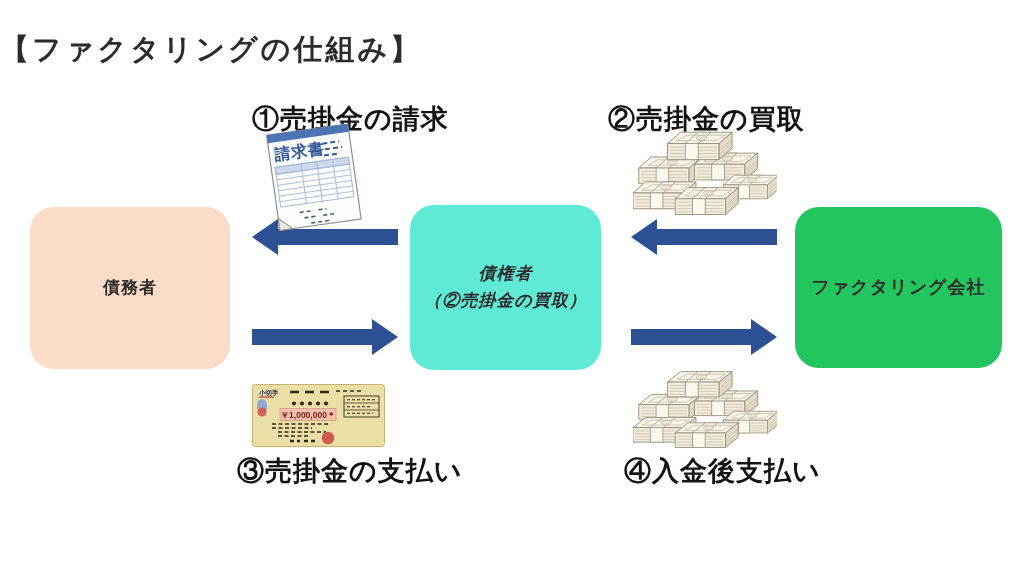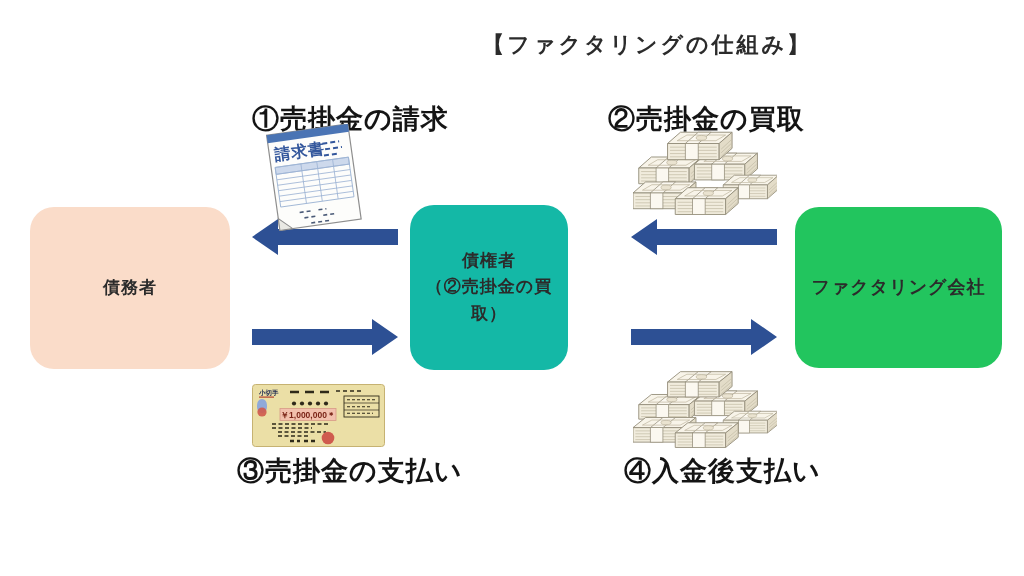--- a/index.html
+++ b/index.html
@@ -1,38 +1,38 @@
 <!DOCTYPE html>
 <html><head>
 <meta charset="utf-8">
 <style>
   html,body { margin:0; padding:0; background:#ffffff; }
   .stage {
     position:relative; width:1024px; height:576px; background:#ffffff;
     font-family:"Liberation Sans", sans-serif; overflow:hidden;
   }
   .title {
-    position:absolute; top:30px; left:0; width:812px; text-align:right;
-    font-size:22px; font-weight:800; color:#2b2b2b; letter-spacing:3px;
+    position:absolute; top:30px; left:0; width:812px; text-align:left;
+    font-size:29px; font-weight:800; color:#2b2b2b; letter-spacing:3px;
   }
   .step-label {
     position:absolute; font-size:27px; font-weight:800; color:#141414; letter-spacing:1px;
     white-space:nowrap;
   }
   #step1 { left:252px; top:101px; }
   #step2 { left:608px; top:101px; }
   #step3 { left:237px; top:453px; }
   #step4 { left:624px; top:453px; }
   .node {
     position:absolute; border-radius:24px; display:flex; flex-direction:column;
     align-items:center; justify-content:center; text-align:center;
     font-weight:700; color:#2b2b2b; font-size:17px; line-height:1.55; letter-spacing:1px;
   }
   #node-debtor    { left:30px;  top:207px; width:200px; height:162px; background:#fadcc9; }
-  #node-creditor  { left:410px; top:205px; width:158px; height:165px; background:#14b8a6; }
+  #node-creditor  { left:410px; top:205px; width:191px; height:165px; background:#5eead4;font-style:italic; }
   #node-factoring { left:795px; top:207px; width:207px; height:161px; background:#22c55e; font-size:18px; }
   .arrow { position:absolute; }
   #arrow1 { left:252px; top:219px; }
   #arrow2 { left:630px; top:219px; }
   #arrow3 { left:252px; top:319px; }
   #arrow4 { left:630px; top:319px; }
   .illus { position:absolute; }
   #invoice { left:255px; top:124px; }
   #money-top { left:633px; top:126px; }
   #money-bottom { left:633px; top:366px; }

